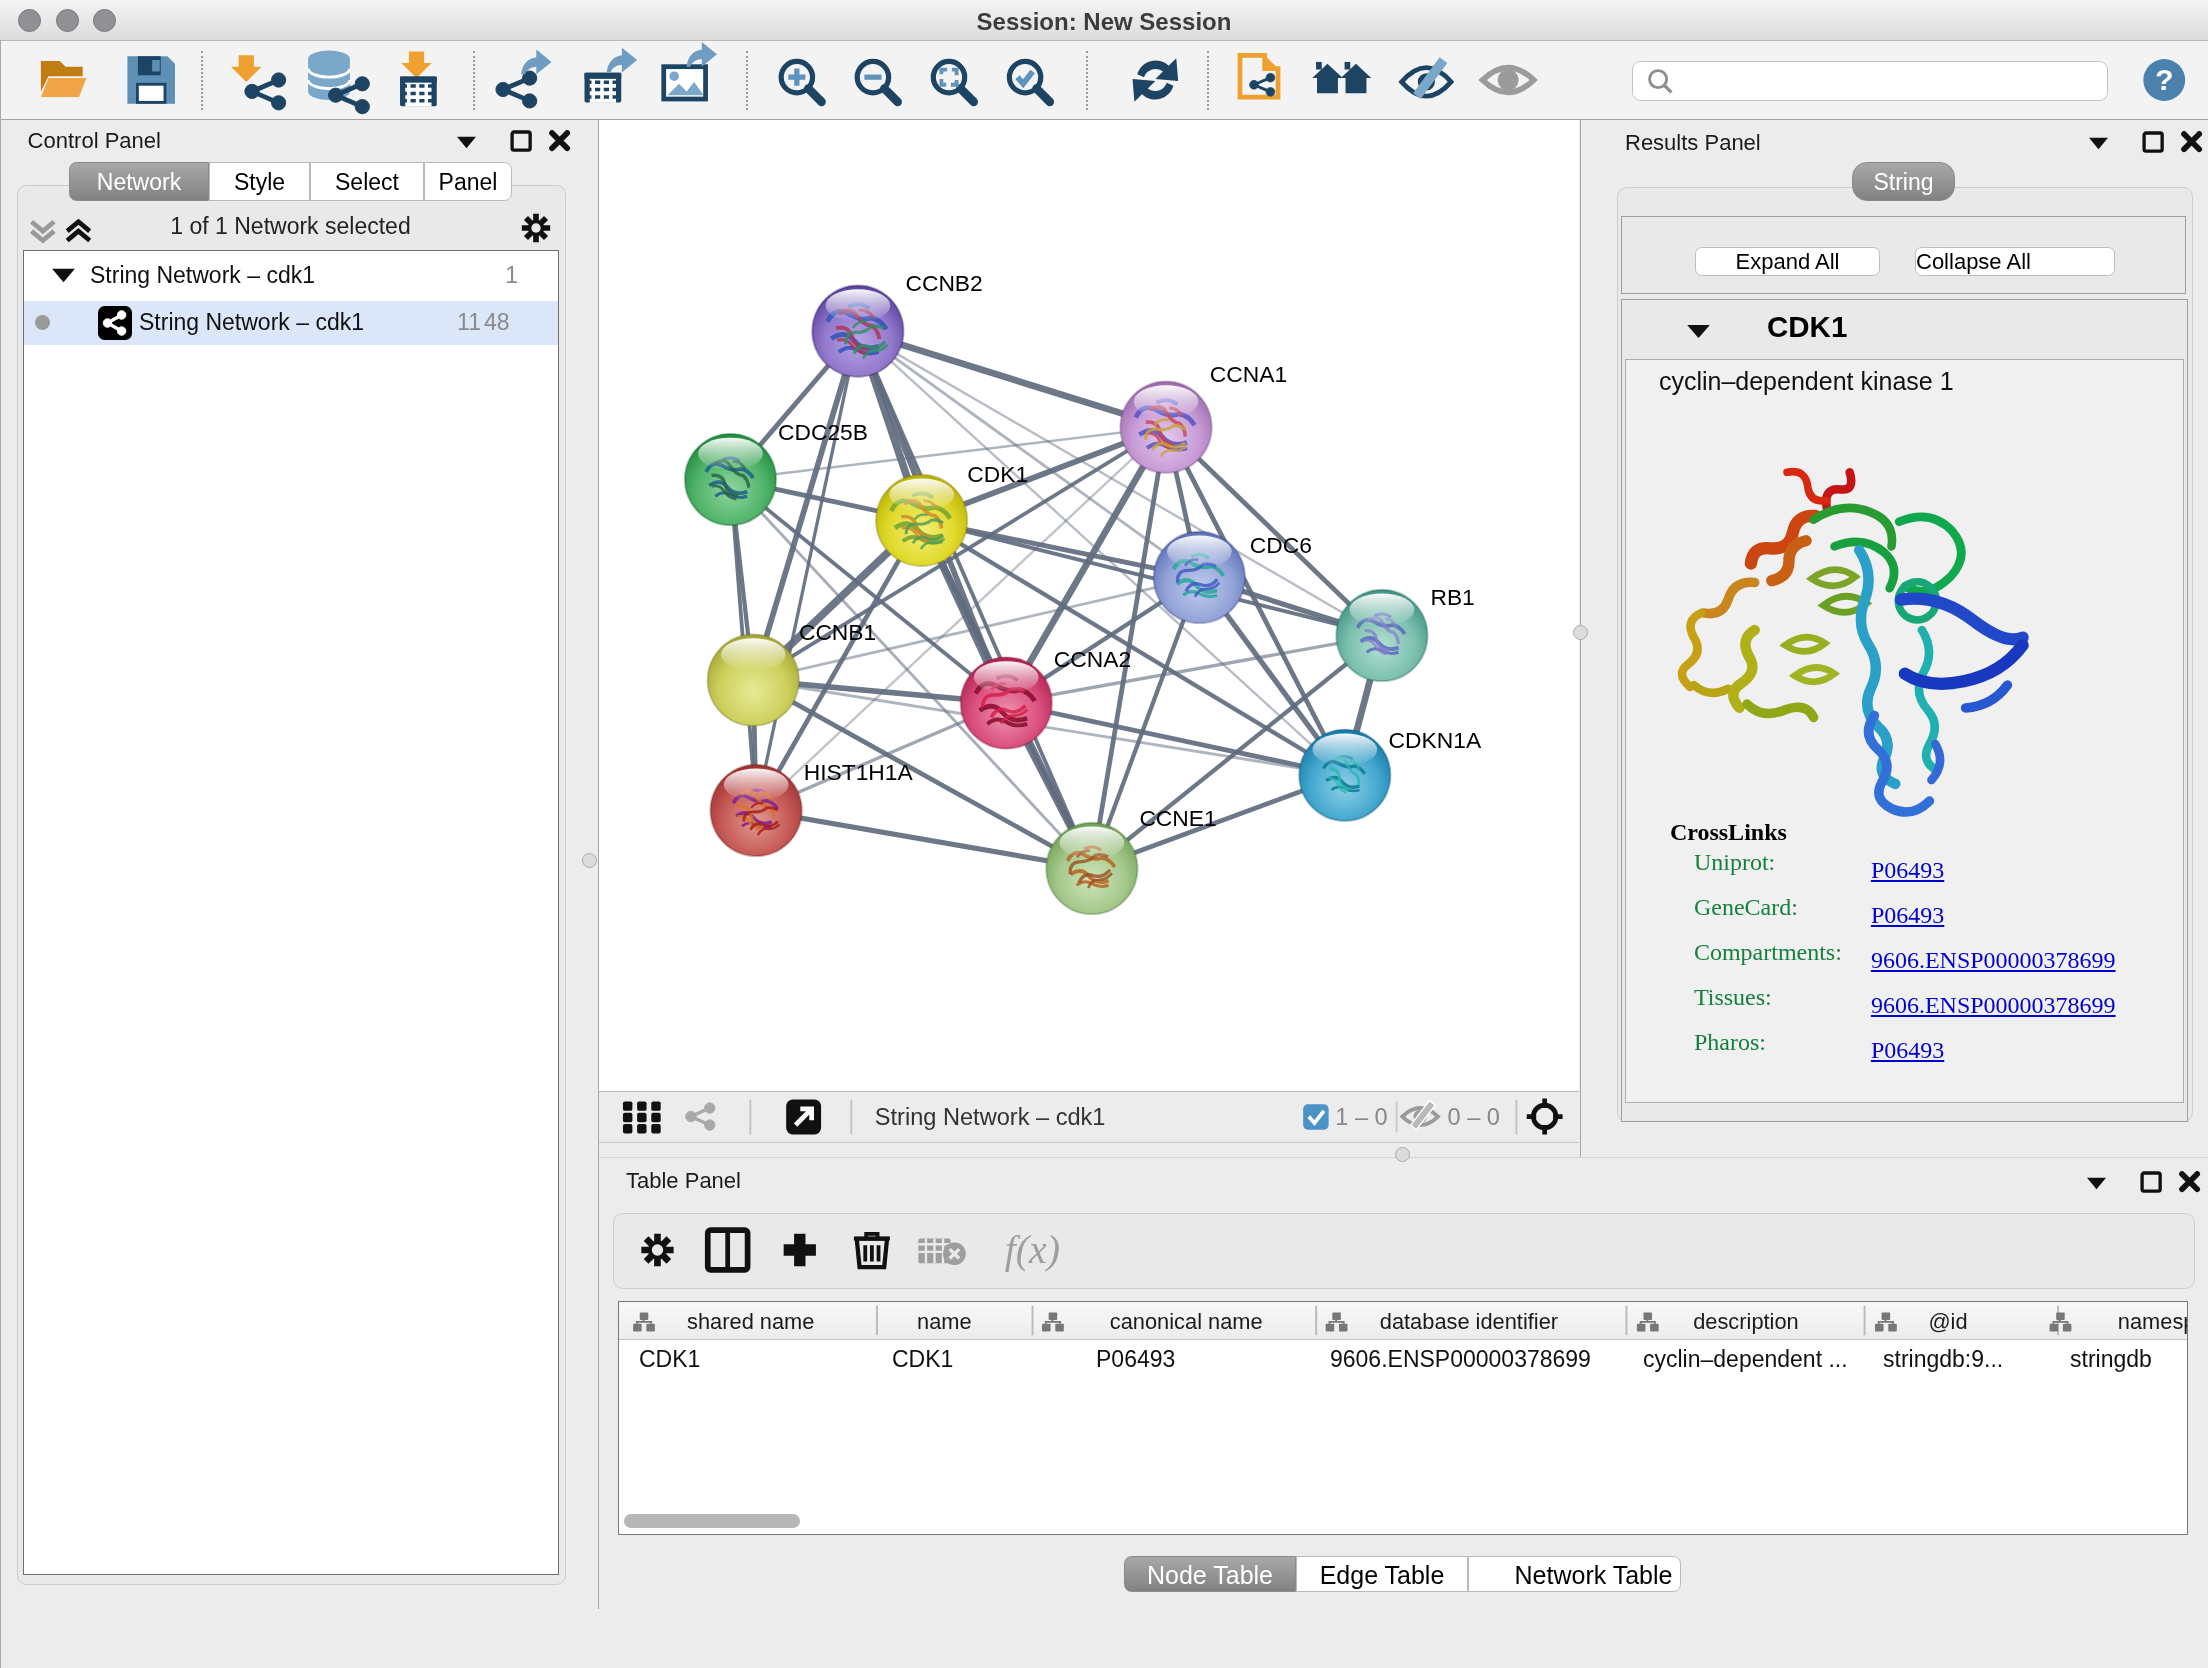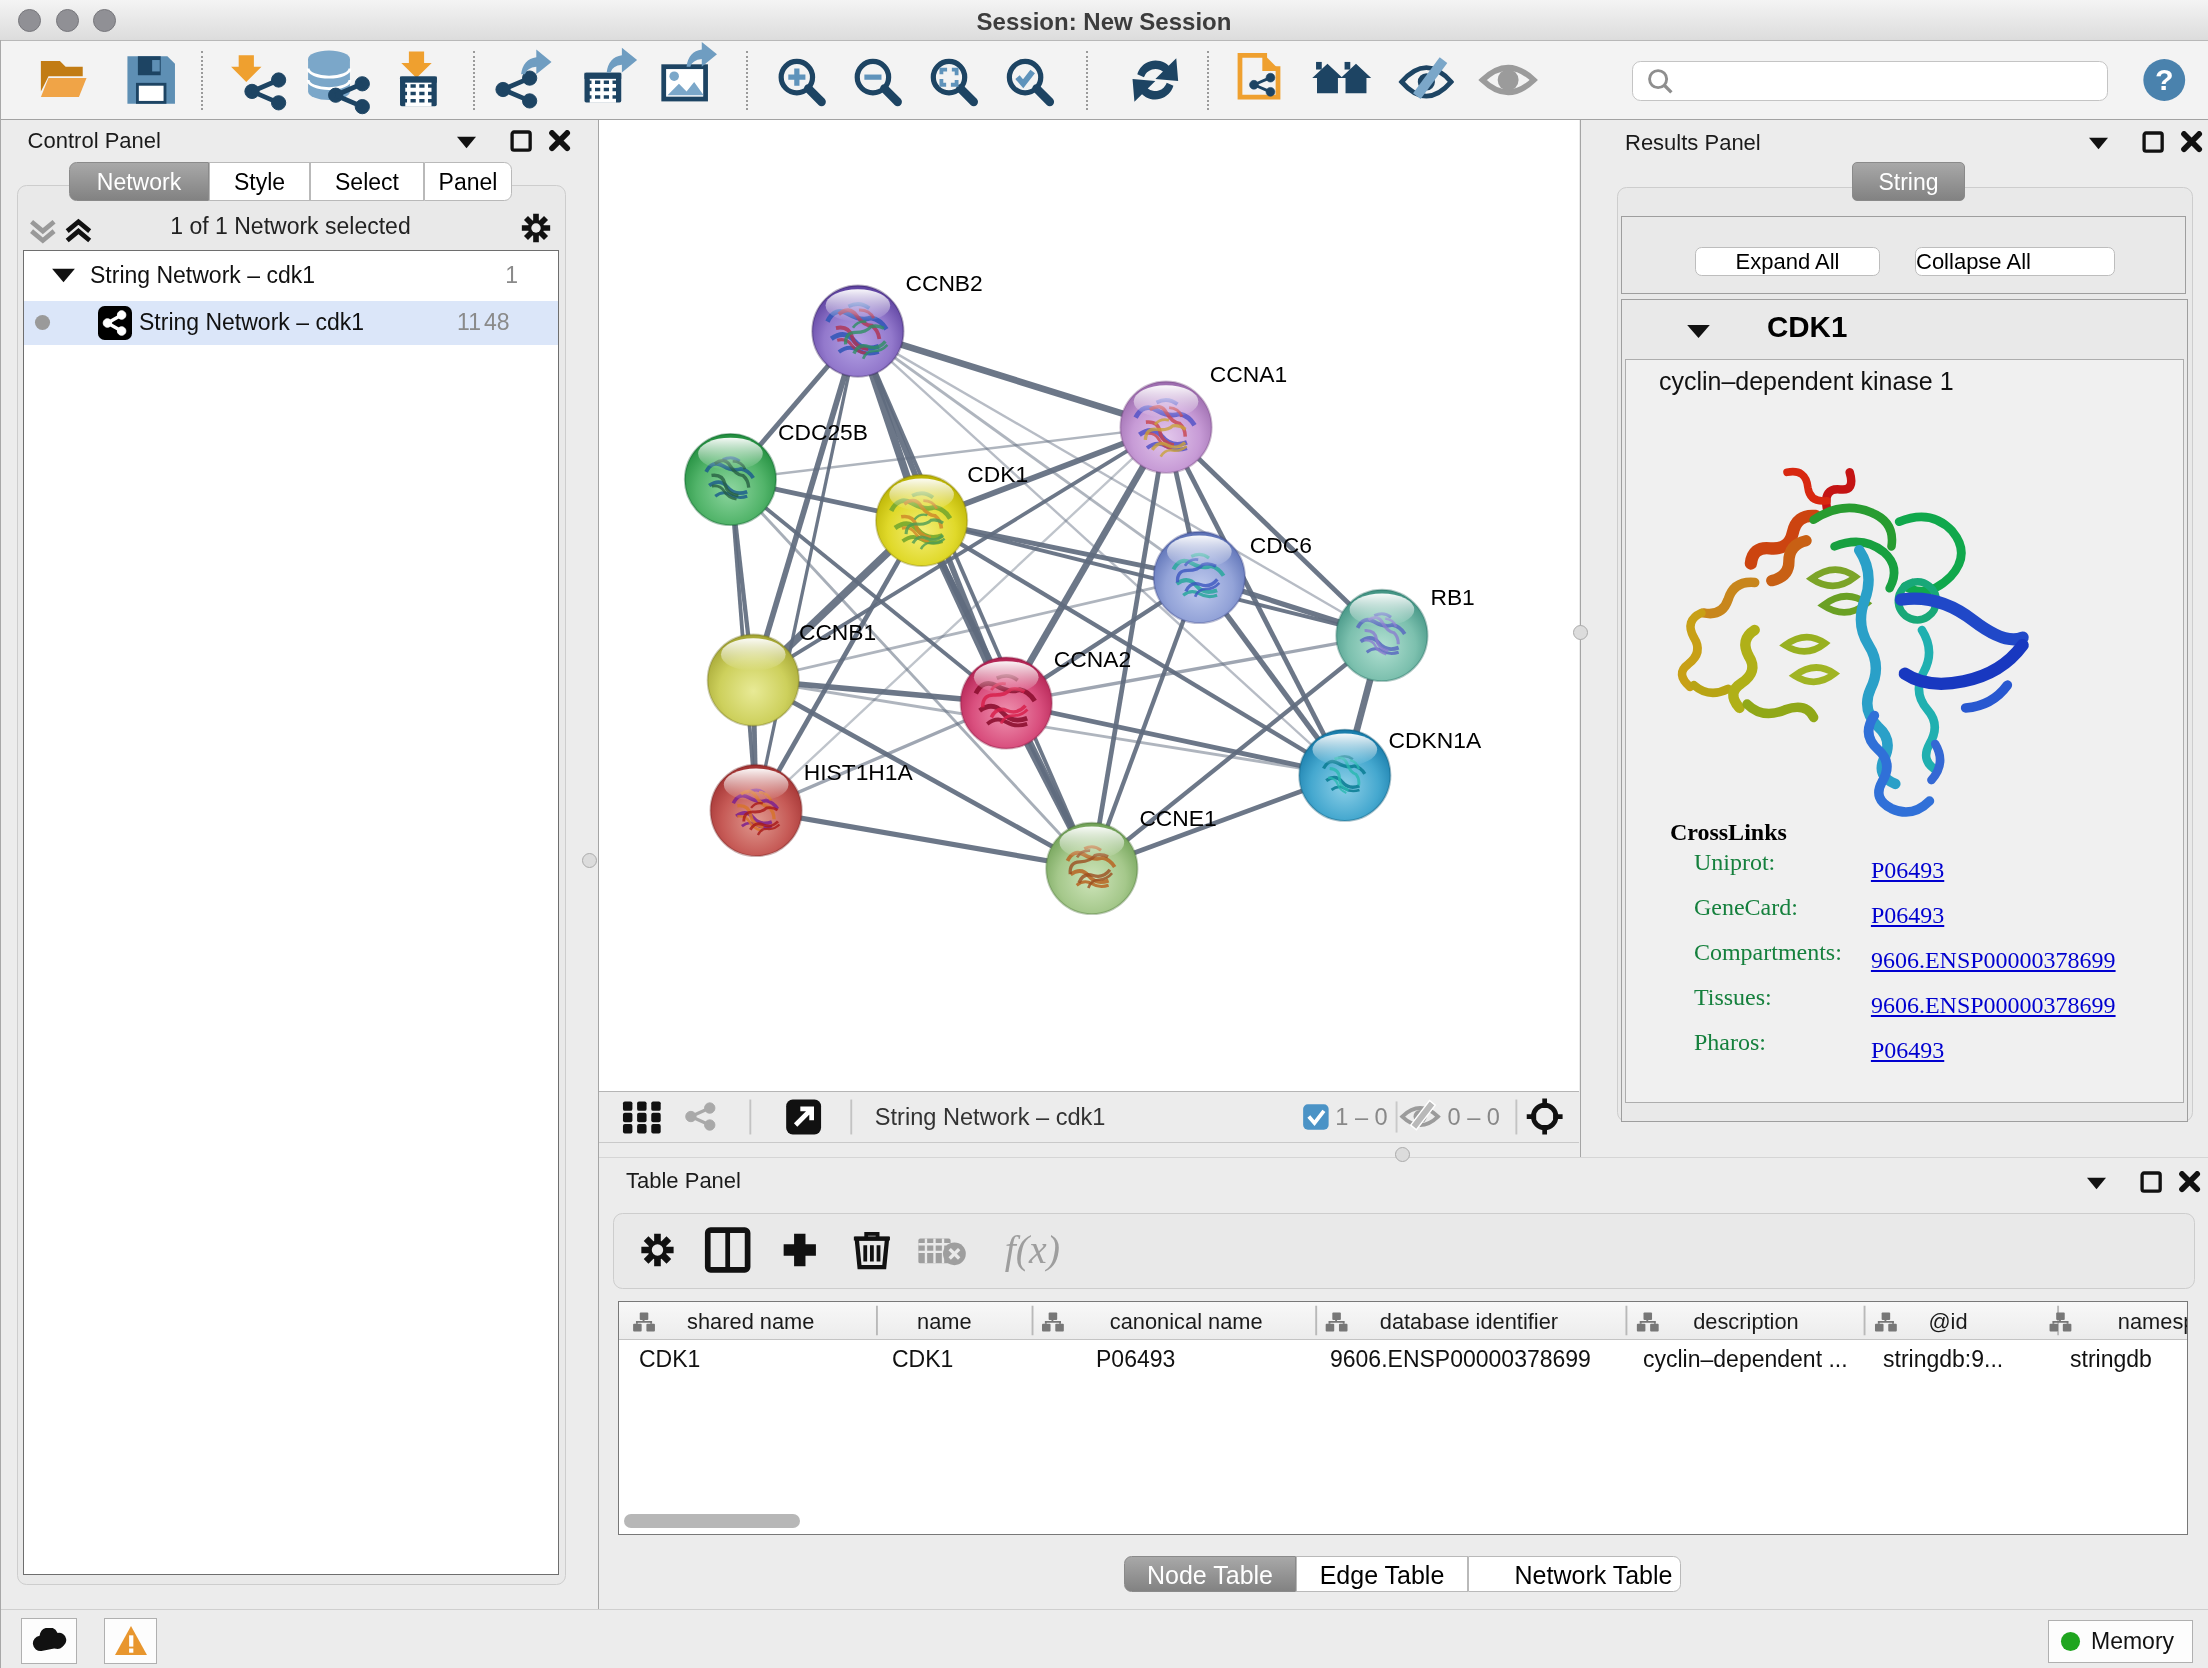--- a/index.html
+++ b/index.html
@@ -568,21 +568,21 @@
     </svg>
   </div>
 
   <div id="resultspanel" class="abs">
     <div class="abs paneltitle" style="left:44px;top:9.5px;">Results Panel</div>
     <svg class="abs" style="left:508px;top:11.4px;" width="114" height="23" viewBox="0 0 120 24">
       <path d="M0 7 l10 12 10 -12 z" fill="#111"></path>
       <rect x="58" y="2" width="19" height="19" fill="none" stroke="#111" stroke-width="3.5" rx="2"></rect>
       <path d="M100 3 l16 16 M116 3 l-16 16" stroke="#111" stroke-width="6" stroke-linecap="round"></path>
     </svg>
-    <div class="abs tabbtn tabsel" style="left:271px;top:42px;width:113px;height:39px;line-height:39px;border-radius:5px;">String</div>
+    <div class="abs tabbtn tabsel" style="left:271px;top:42px;width:103px;height:39px;line-height:39px;border-radius:15px;">String</div>
     <div class="abs subpanel" style="left:36px;top:67px;width:574px;height:933px;"></div>
     <div class="abs" style="left:40px;top:96px;width:563px;height:76px;border:1px solid #9e9e9e;background:#e9e9e9;">
       <div class="abs" style="left:73px;top:29.5px;width:183px;height:27px;line-height:27px;background:#fff;border:1px solid #bdbdbd;border-radius:6.7px;text-align:center;font-size:22px;">Expand All</div>
       <div class="abs" style="left:293px;top:29.5px;width:198px;height:27px;line-height:27px;background:#fff;border:1px solid #bdbdbd;border-radius:6.7px;text-align:left;font-size:22px;">Collapse All</div>
     </div>
     <div class="abs" style="left:40px;top:179px;width:565px;height:821px;border:1px solid #9e9e9e;background:#e9e9e9;">
       <svg class="abs" style="left:64px;top:23px;" width="25" height="17" viewBox="0 0 26 18">
           <path d="M1 2 h24 l-12 14 z" fill="#111"></path>
         </svg>
       <div class="abs" style="left:145px;top:9.5px;font-size:29.5px;font-weight:bold;color:#000;">CDK1</div>
@@ -702,40 +702,19 @@
         <span class="abs" style="left:1451px;top:6.7px;">stringdb</span>
       </div>
       <div class="abs" style="left:4.8px;top:212px;width:176px;height:14.3px;background:#b7b7b7;border-radius:7.6px;"></div>
     </div>
 
     <div class="abs tabbtn tabsel" style="left:525px;top:398px;width:172px;height:36px;line-height:36px;font-size:25px;border-radius:7.6px 0 0 7.6px;">Node Table</div>
     <div class="abs tabbtn" style="left:697px;top:398px;width:172px;height:36px;line-height:36px;font-size:25px;">Edge Table</div>
     <div class="abs tabbtn" style="left:869px;top:398px;width:213px;height:36px;line-height:36px;font-size:25px;border-radius:0 7.6px 7.6px 0;padding-left:38px;">Network Table</div>
   </div>
 
-  <div id="statusbar" class="abs">
-    <div class="abs" style="left:21px;top:7.6px;width:54px;height:44px;background:#fdfdfd;border:1px solid #b0b0b0;">
-      <svg class="abs" style="left:9.5px;top:9.5px;" width="36" height="26" viewBox="0 0 38 27">
-        <path d="M10 24 a8 8 0 0 1 -2 -16 a10 10 0 0 1 19 -3 a7.5 7.5 0 0 1 3 15 z" fill="#111"></path>
-        <circle cx="27" cy="15" r="7" fill="#111"></circle>
-      </svg>
-    </div>
-    <div class="abs" style="left:104px;top:7.6px;width:51px;height:44px;background:#fdfdfd;border:1px solid #b0b0b0;">
-      <svg class="abs" style="left:8.6px;top:6.7px;" width="34" height="31" viewBox="0 0 36 33">
-        <path d="M18 1 L35 32 H1 z" fill="#e8962e"></path>
-        <rect x="16" y="11" width="4.5" height="12" fill="#fff"></rect>
-        <rect x="16" y="25" width="4.5" height="4.5" fill="#fff"></rect>
-      </svg>
-    </div>
-    <div class="abs" style="left:2048px;top:9.5px;width:143px;height:41px;background:#fdfdfd;border:1px solid #b0b0b0;">
-      <svg class="abs" style="left:11.4px;top:10.5px;" width="21" height="21" viewBox="0 0 22 22">
-          <circle cx="11" cy="11" r="10" fill="#1fa51f"></circle>
-        </svg>
-      <div class="abs" style="left:42px;top:7.6px;font-size:23px;color:#111;">Memory</div>
-    </div>
-  </div>
   <div class="abs" style="left:582px;top:853px;width:13.3px;height:13.3px;border-radius:50%;background:#dcdcdc;border:1px solid #ababab;"></div>
   <div class="abs" style="left:1573px;top:625px;width:13.3px;height:13.3px;border-radius:50%;background:#dcdcdc;border:1px solid #ababab;"></div>
   <div class="abs" style="left:1395px;top:1147px;width:13.3px;height:13.3px;border-radius:50%;background:#dcdcdc;border:1px solid #ababab;"></div>
   <div class="abs" style="left:0;top:40px;width:1px;height:1628px;background:#a8a8a8;"></div>
   <div class="abs" style="left:2208px;top:40px;width:1px;height:1628px;background:#a8a8a8;"></div>
 </div>
 
 
 </body></html>

